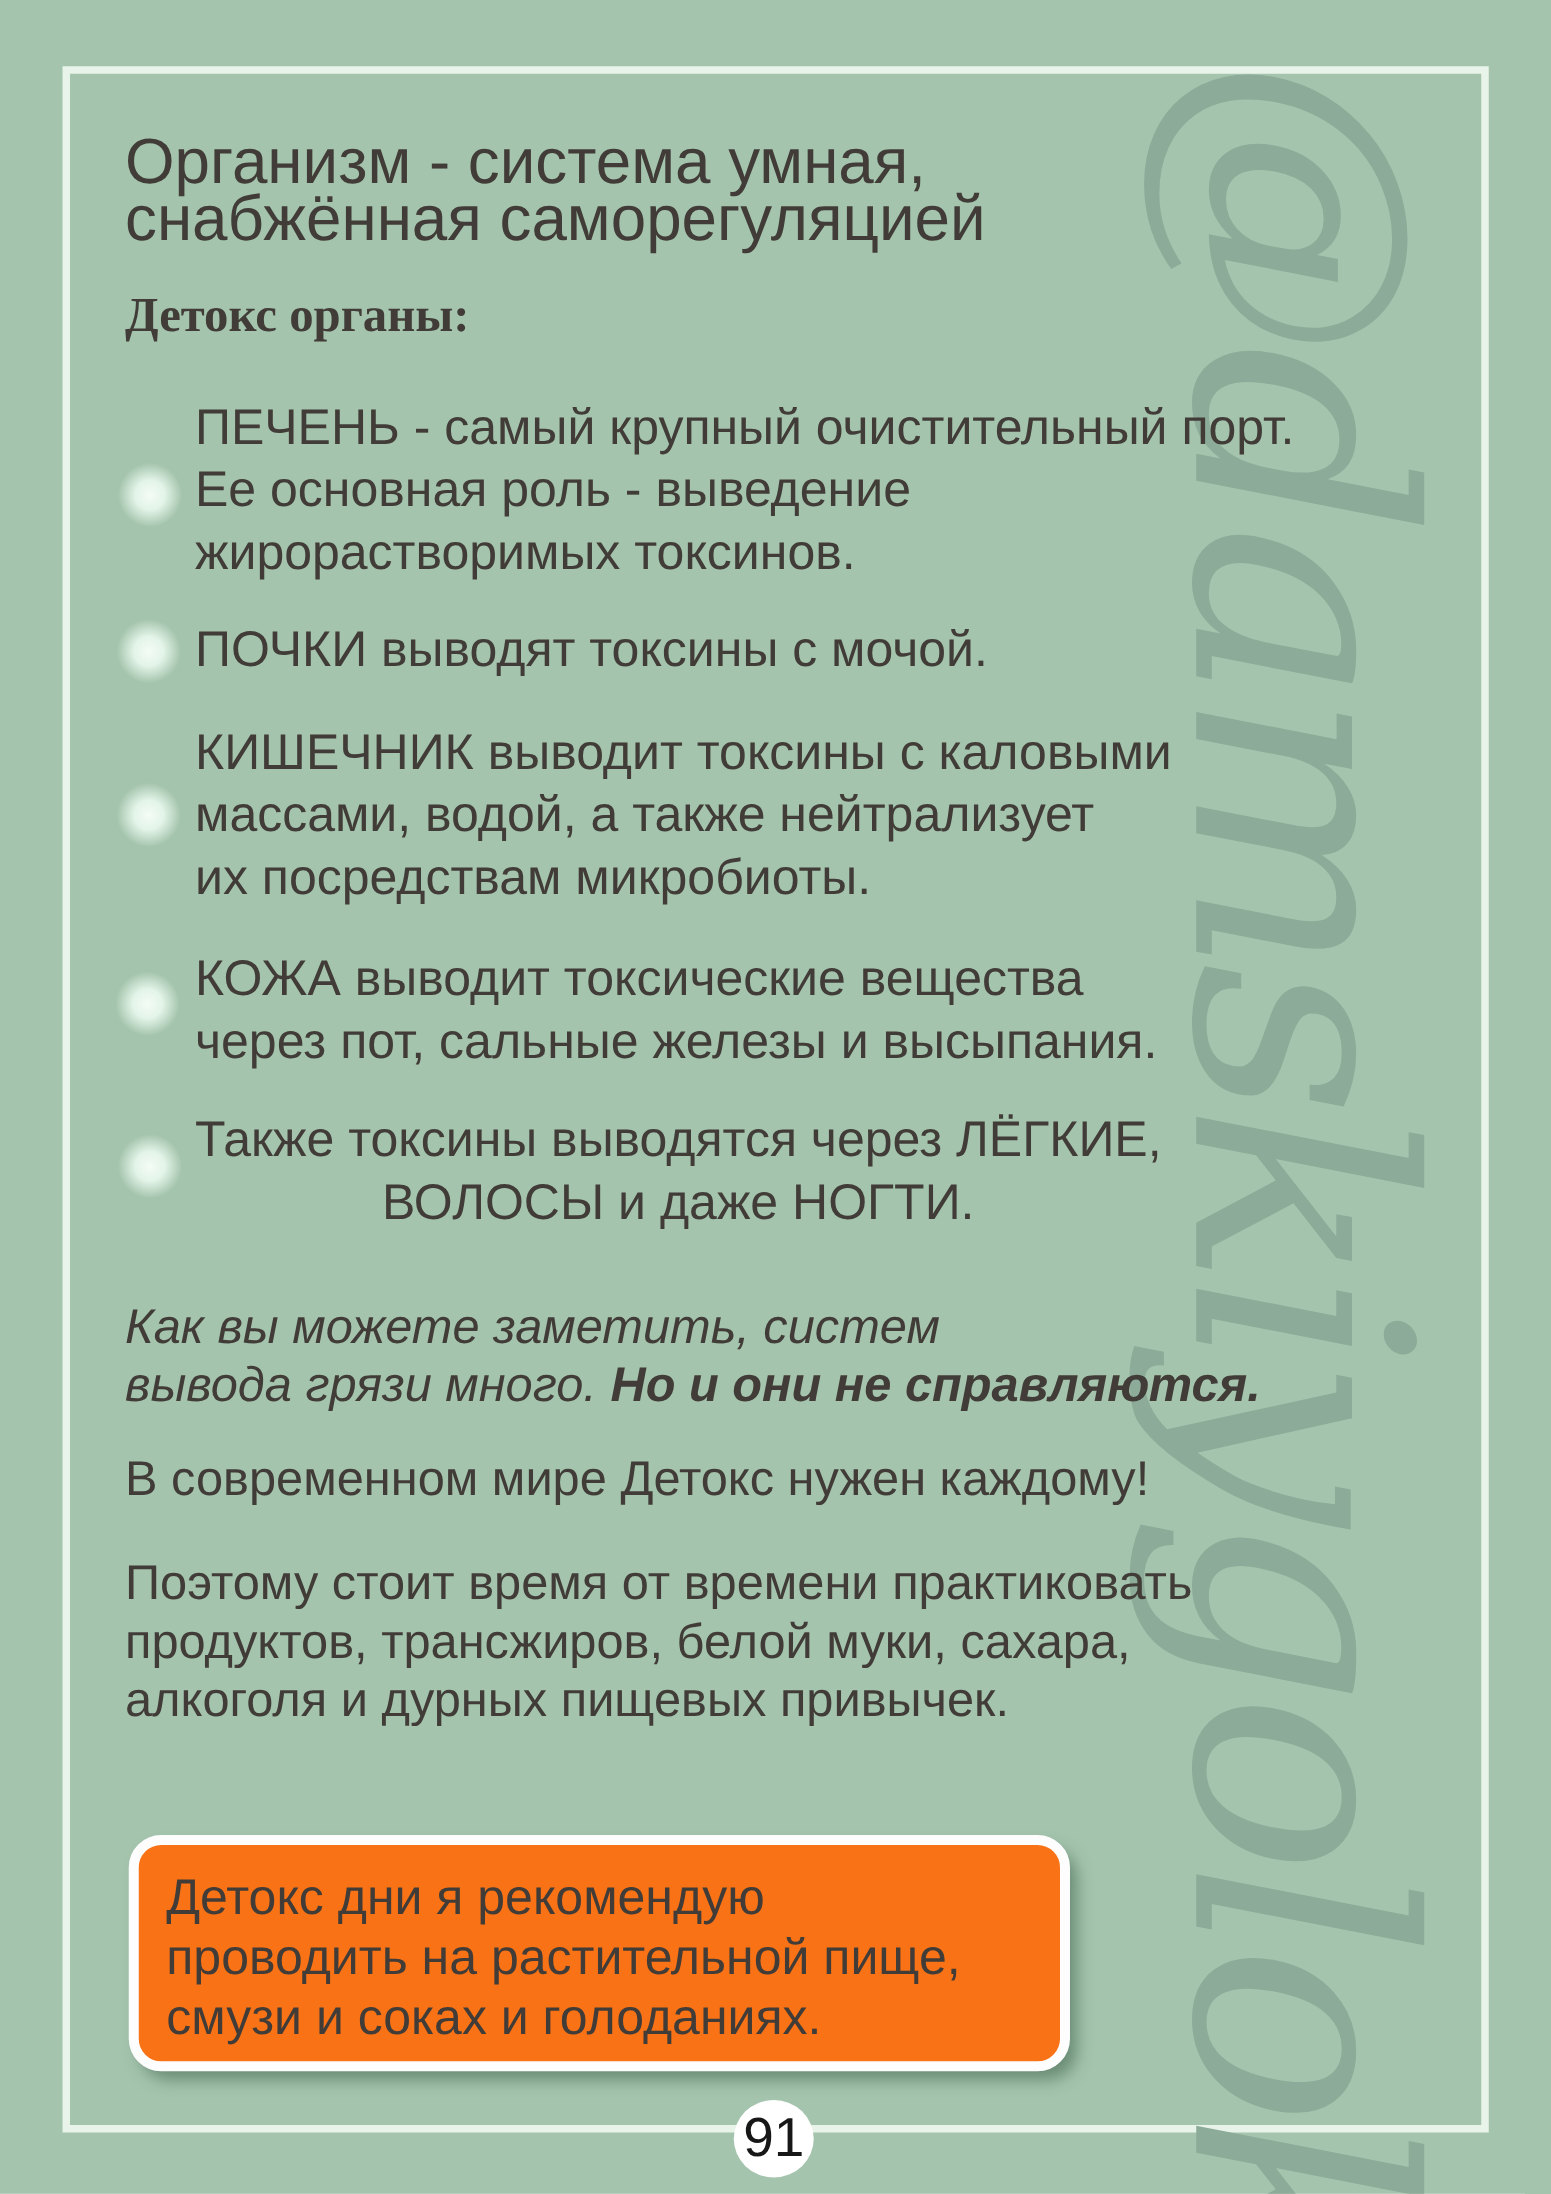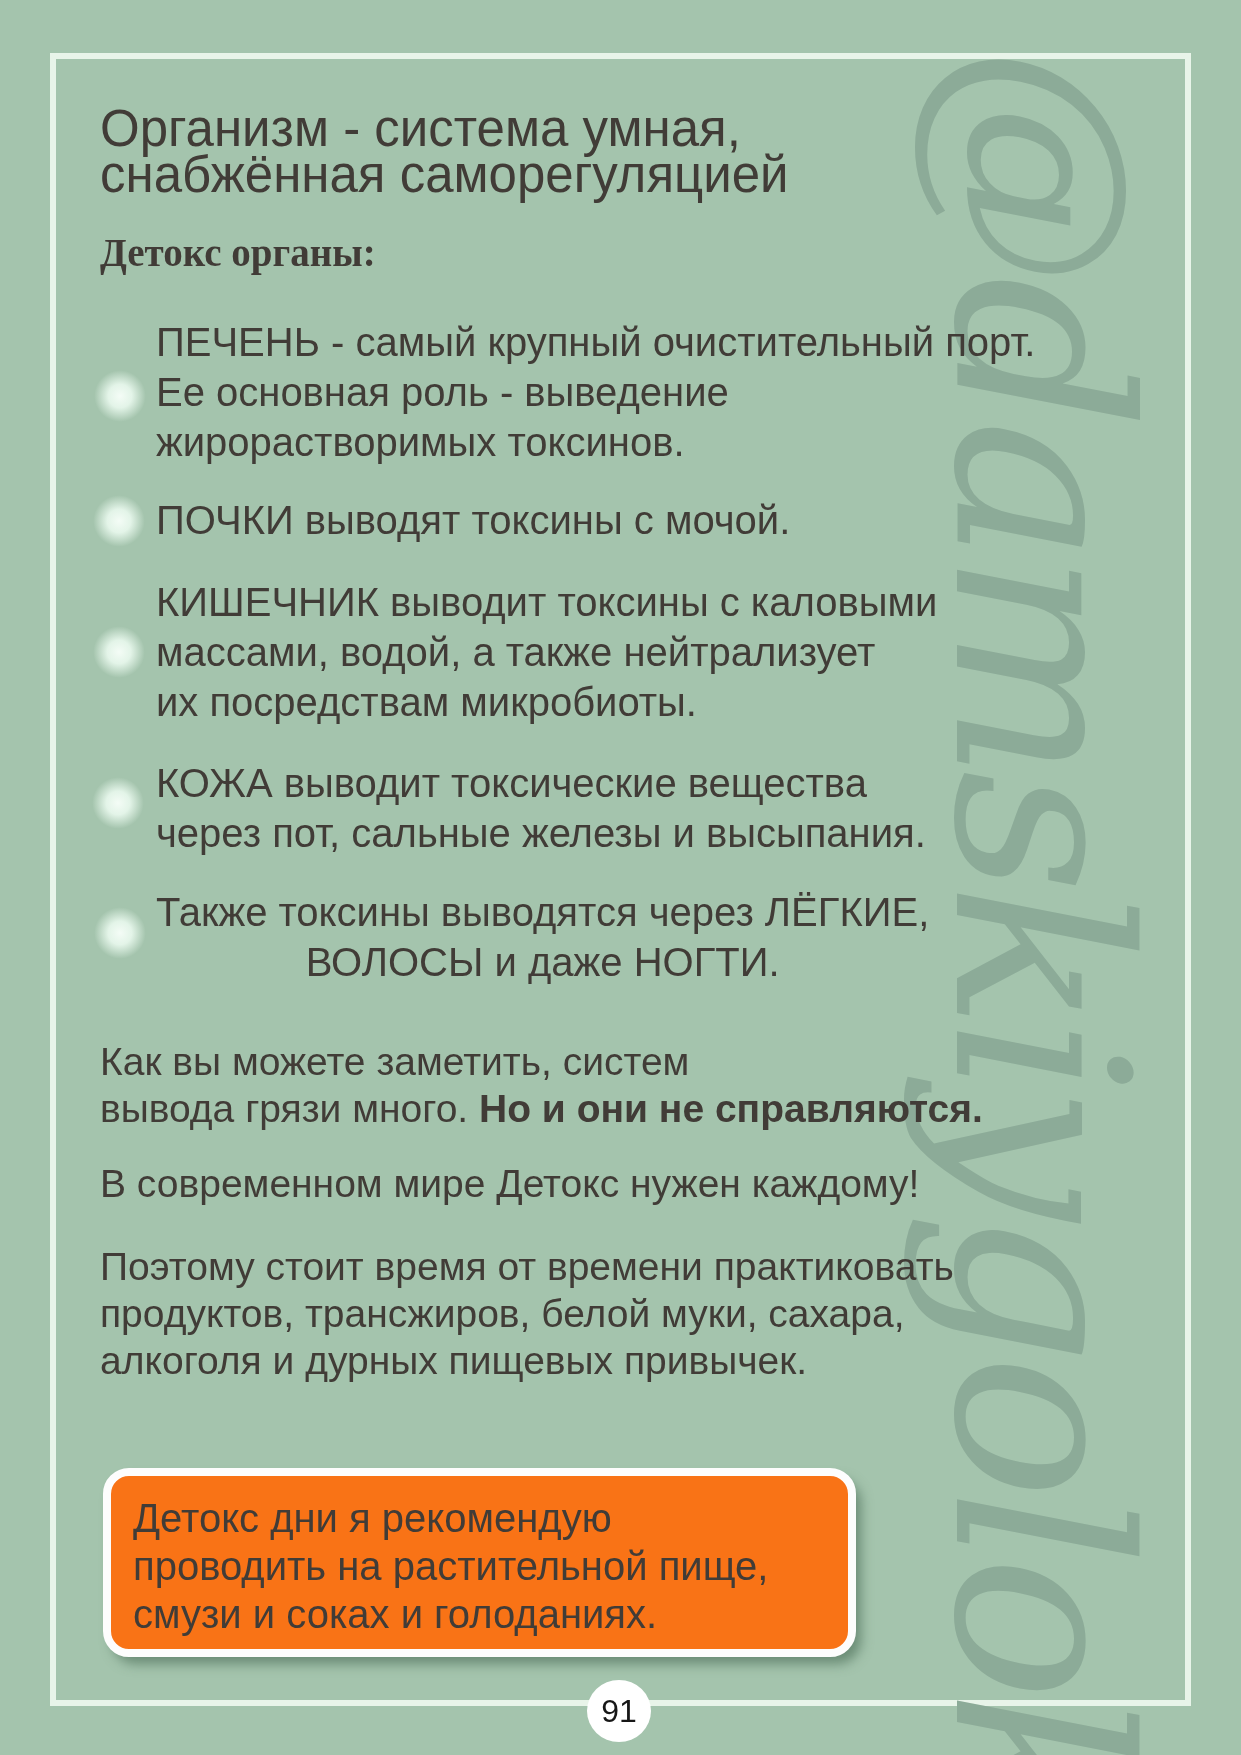--- a/index.html
+++ b/index.html
@@ -46,21 +46,21 @@
   }
   .callout-text{
     position:absolute;left:22px;top:18px;
     font-size:40px;line-height:48px;color:#413c37;
   }
   .page-circle{
     position:absolute;left:587px;top:1680px;width:64px;height:62px;
     background:#ffffff;border-radius:50%;
     display:flex;align-items:center;justify-content:center;
     z-index:3;
-    font-size:32px;color:#171717;
+    font-size:44px;color:#171717;
   }
 </style>
 </head>
 <body>
 
 <div id="page">
 
   <div class="watermark">@damskiygolokl</div>
 
   <div class="frame"></div>
@@ -99,21 +99,21 @@
     <div class="li-text" style="top:758px;">
       <div>КОЖА выводит токсические вещества</div>
       <div>через пот, сальные железы и высыпания.</div>
     </div>
 
     <div class="li-text" style="top:887px;text-align:center;">
       <div>Также токсины выводятся через ЛЁГКИЕ,</div>
       <div>ВОЛОСЫ и даже НОГТИ.</div>
     </div>
 
-    <div class="para" style="top:1038px;">
+    <div class="para" style="top:1038px;font-style:italic;">
       <div>Как вы можете заметить, систем</div>
       <div><span>вывода грязи много. </span><span class="b">Но и они не справляются.</span></div>
     </div>
 
     <div class="para" style="top:1160px;">В современном мире Детокс нужен каждому!</div>
 
     <div class="para" style="top:1243px;">
       <div>Поэтому стоит время от времени практиковать</div>
       <div>продуктов, трансжиров, белой муки, сахара,</div>
       <div>алкоголя и дурных пищевых привычек.</div>

